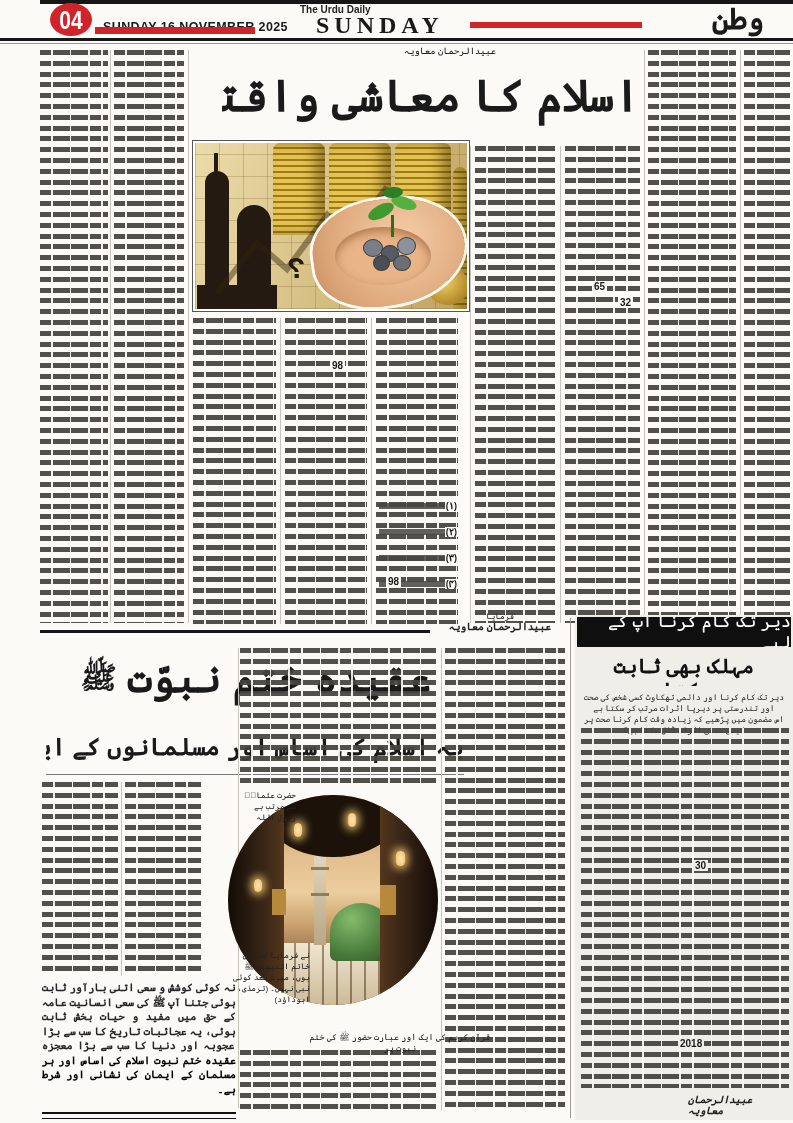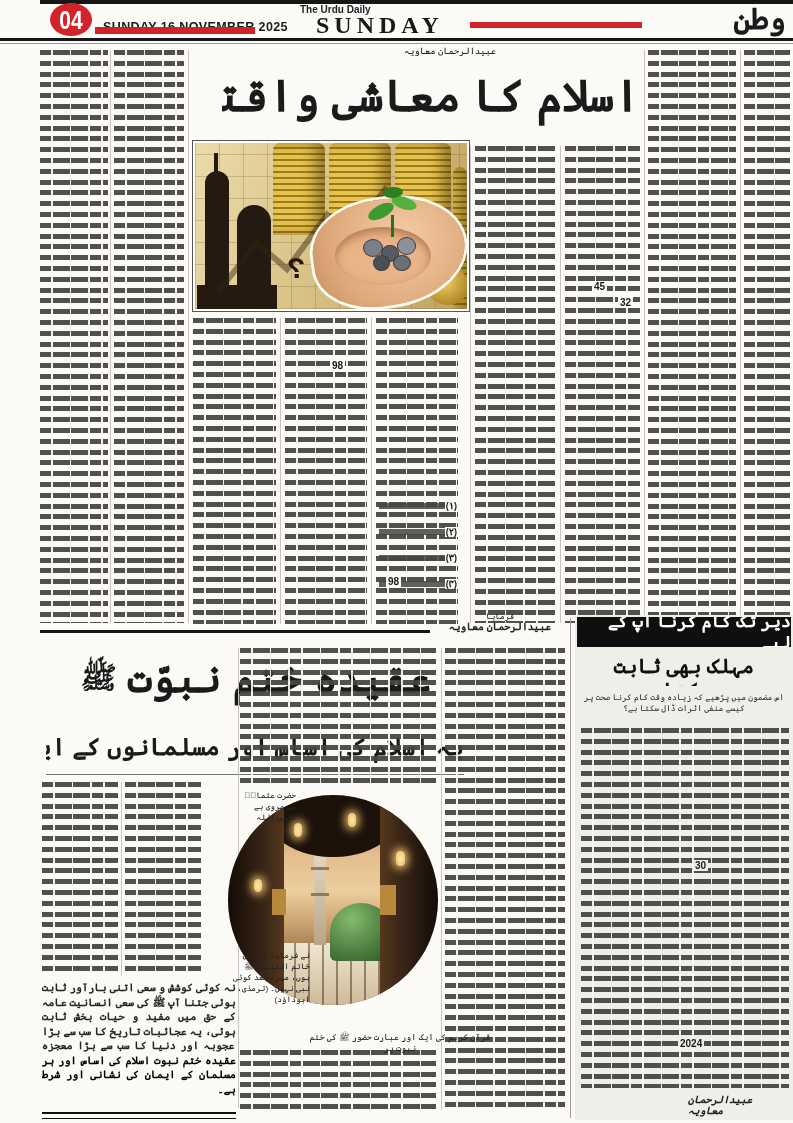--- a/index.html
+++ b/index.html
@@ -22,40 +22,40 @@
   .hrule{position:absolute;background:#161616;}
 
   
   .badge{border-radius:50%;background:#d1232a;color:#fff;display:flex;align-items:center;
          justify-content:center;font-weight:bold;font-size:21px;}
   .badge span{transform:scaleY(1.25);}
   .date{font-weight:bold;font-size:12.5px;letter-spacing:.4px;white-space:nowrap;}
   .redbar{background:#d1232a;}
   .tagline{font-weight:bold;font-size:10px;color:#222;}
   .wattan{font-family:"Liberation Serif",serif;font-weight:bold;font-size:24px;letter-spacing:5px;}
-  .urdulogo{font-size:30px;font-weight:bold;text-align:right;}
+  .urdulogo{font-size:30px;font-weight:bold;text-align:center;}
 
   
   .byline-sm{font-size:9px;color:#222;}
   .headline1{font-size:44px;font-weight:bold;line-height:88px;white-space:nowrap;}
   .headline2{font-size:40px;font-weight:bold;line-height:76px;white-space:nowrap;}
   .honorific{font-size:30px;vertical-align:top;}
   .subhead2{font-size:24px;font-weight:bold;line-height:42px;white-space:nowrap;}
   .num{position:absolute;background:#fbfaf7;font-weight:bold;font-size:10px;padding:0 2px;z-index:5;}
   .frag{position:absolute;font-size:8px;line-height:11px;color:#222;z-index:4;}
   .boldpara{font-size:10.5px;line-height:14.5px;font-weight:bold;color:#262626;text-align:justify;}
   .boldpara .final{color:#000;}
   .listrow{position:absolute;height:11px;display:flex;flex-direction:row-reverse;align-items:center;}
   .listrow .mk{font-size:9px;font-weight:bold;background:#fbfaf7;padding:0 1px;z-index:2;}
   .listrow .fill{flex:1;height:6px;background:#45443f;opacity:.85;margin-left:3px;}
 
   
   .panel3{background:#f0eee8;}
   .bar3{background:#0f0f0f;color:#fff;display:flex;align-items:center;justify-content:center;
-        font-size:17px;font-weight:bold;}
+        font-size:17px;font-weight:normal;}
   .sub3{font-size:20px;font-weight:bold;color:#111;}
   .intro3{font-size:8.2px;line-height:11px;color:#333;text-align:center;}
   .sig{font-size:10px;font-weight:bold;font-style:italic;color:#222;text-align:left;}
 
   
   .photo1{border:1px solid #555;background:#fff;padding:2px;}
   .p1-inner{position:relative;width:272px;height:166px;overflow:hidden;
     background:
       repeating-linear-gradient(90deg, rgba(125,98,45,.28) 0 1px, rgba(0,0,0,0) 1px 24px),
       repeating-linear-gradient(0deg, rgba(125,98,45,.28) 0 1px, rgba(0,0,0,0) 1px 22px),
@@ -179,21 +179,21 @@
 
   <div class="vrule" style="left:470px;top:146px;height:477px;"></div>
   <div class="sim" style="left:475px;top:146px;width:80px;height:477px;"></div>
   <div class="vrule" style="left:560px;top:146px;height:477px;"></div>
   <div class="sim" style="left:565px;top:146px;width:75px;height:477px;"></div>
   <div class="vrule" style="left:644px;top:50px;height:573px;"></div>
   <div class="sim" style="left:648px;top:50px;width:88px;height:573px;"></div>
   <div class="vrule" style="left:740px;top:50px;height:573px;"></div>
   <div class="sim" style="left:744px;top:50px;width:46px;height:573px;"></div>
 
-  <span class="num" style="left:592px;top:281px;">45</span>
+  <span class="num" style="left:592px;top:281px;">65</span>
   <span class="num" style="left:618px;top:297px;">32</span>
   <span class="num" style="left:330px;top:360px;">98</span>
   <span class="num" style="left:386px;top:576px;">98</span>
 
   <div class="abs hrule" style="left:40px;top:630px;width:390px;height:3px;"></div>
 
   <div class="abs center" style="left:435px;top:612px;width:130px;">
     <div class="byline-sm rtl" style="font-size:8px;">فرمایا</div>
     <div class="byline-sm rtl" style="font-weight:bold;font-size:10px;">عبیدالرحمان معاویہ</div>
   </div>
@@ -210,21 +210,21 @@
   <div class="sim" style="left:125px;top:782px;width:76px;height:194px;"></div>
 
   <div class="abs boldpara rtl clip" style="left:42px;top:980px;width:194px;height:128px;">
     <span>نہ کوئی کوشش و سعی اتنی بارآور ثابت ہوئی جتنا آپ ﷺ کی سعی انسانیت عامہ کے حق میں مفید و حیات بخش ثابت ہوئی، یہ عجائبات تاریخ کا سب سے بڑا عجوبہ اور دنیا کا سب سے بڑا معجزہ </span>
     <span class="final">عقیدہ ختم نبوت اسلام کی اساس اور ہر مسلمان کے ایمان کی نشانی اور شرط ہے۔</span>
   </div>
   <div class="abs" style="left:42px;top:1112px;width:194px;height:4px;border-top:2px solid #111;border-bottom:1px solid #111;"></div>
 
   <div class="sim" style="left:240px;top:648px;width:196px;height:140px;"></div>
   <div class="vrule" style="left:238px;top:648px;height:460px;"></div>
-  <div class="frag rtl" style="left:236px;top:790px;width:60px;">حضرت عثمانؓ سے مروی ہے نہیں اللہ</div>
+  <div class="frag rtl" style="left:236px;top:790px;width:60px;">حضرت عثمانؓ سے مرتب ہے رسول اللہ</div>
   <div class="frag rtl" style="left:230px;top:950px;width:80px;">نے فرمایا کہ میں خاتم النبیین ﷺ ہوں، میرے بعد کوئی نبی نہیں۔ (ترمذی، ابوداؤد)</div>
 
   <div class="abs photo2" style="left:228px;top:795px;width:210px;height:210px;" title="مسجد نبوی، سبز گنبد اور مینار">
     <div class="p2 wall2" style="left:52px;top:148px;width:108px;height:62px;"></div>
     <div class="p2 dome2" style="left:102px;top:108px;width:62px;height:58px;"></div>
     <div class="p2 minaret2" style="left:86px;top:38px;width:12px;height:112px;"></div>
     <div class="p2 spike2" style="left:84px;top:22px;"></div>
     <div class="p2 balc" style="left:83px;top:72px;width:18px;height:3px;"></div>
     <div class="p2 balc" style="left:83px;top:98px;width:18px;height:3px;"></div>
     <div class="p2 archtop" style="left:28px;top:0;width:154px;height:62px;"></div>
@@ -242,20 +242,21 @@
   <div class="sim" style="left:240px;top:1050px;width:196px;height:62px;"></div>
 
   <div class="vrule" style="left:441px;top:648px;height:462px;"></div>
   <div class="sim" style="left:445px;top:648px;width:120px;height:464px;"></div>
 
   <div class="vrule" style="left:570px;top:618px;height:500px;background:#9f9c93;"></div>
   <div class="abs panel3" style="left:575px;top:615px;width:218px;height:505px;"></div>
   <div class="abs bar3 rtl clip" style="left:577px;top:617px;width:214px;height:30px;">دیر تک کام کرنا آپ کے لیے</div>
   <div class="abs sub3 rtl center clip" style="left:580px;top:654px;width:208px;height:32px;">مہلک بھی ثابت ہوسکتا ہے</div>
   <div class="abs intro3 rtl" style="left:578px;top:692px;width:212px;">
+    <div>دیر تک کام کرنا اور دائمی تھکاوٹ کسی شخص کی صحت اور تندرستی پر دیرپا اثرات مرتب کر سکتا ہے</div>
     <div>اس مضمون میں پڑھیے کہ زیادہ وقت کام کرنا صحت پر کیسے منفی اثرات ڈال سکتا ہے؟</div>
   </div>
   <div class="sim" style="left:581px;top:728px;width:208px;height:360px;"></div>
   <span class="num" style="left:693px;top:860px;background:#f0eee8;">30</span>
-  <span class="num" style="left:678px;top:1038px;background:#f0eee8;">2024</span>
+  <span class="num" style="left:678px;top:1038px;background:#f0eee8;">2018</span>
   <div class="abs sig rtl" style="left:688px;top:1094px;width:100px;">عبیدالرحمان معاویہ</div>
 
 </div>
 
 </body></html>

